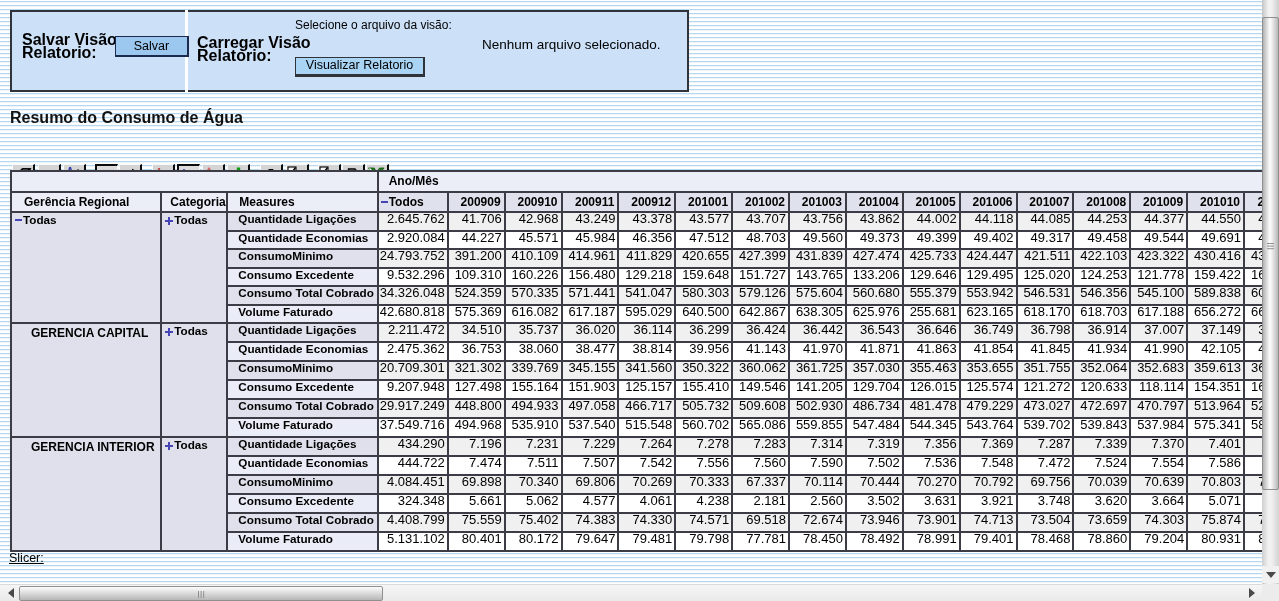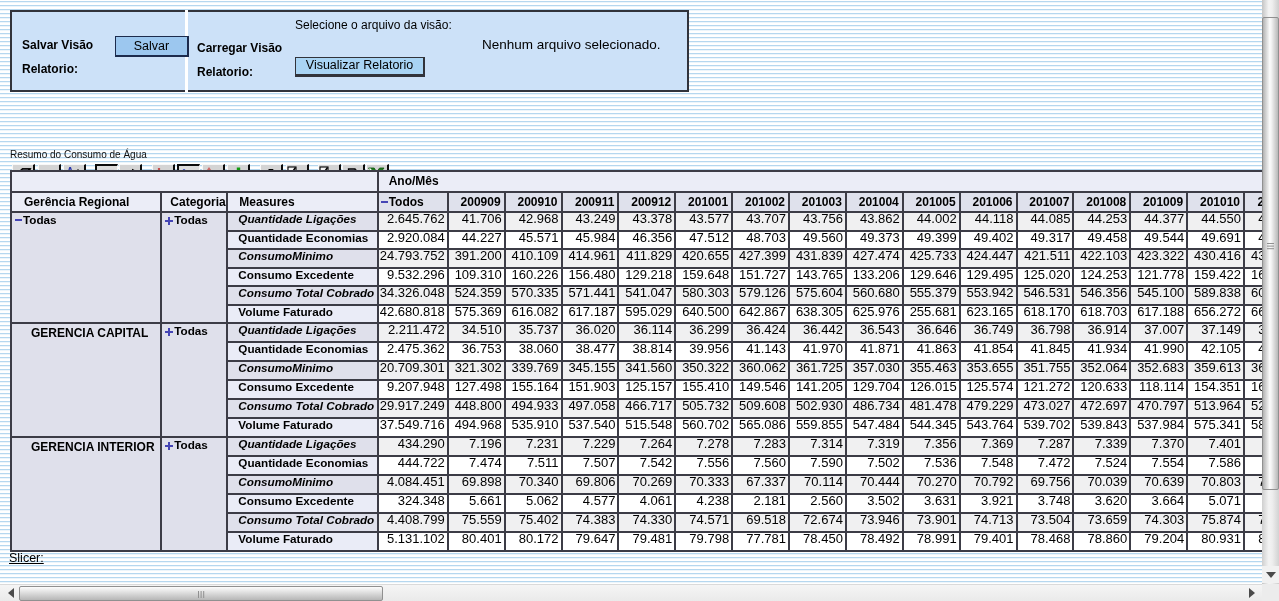--- a/index.html
+++ b/index.html
@@ -1,27 +1,27 @@
 <!DOCTYPE html>
 <html><head><meta charset="utf-8">
 <style>
 * { margin:0; padding:0; box-sizing:border-box; }
 html,body { width:1279px; height:601px; overflow:hidden; font-family:"Liberation Sans",sans-serif; background:#fff; }
 #content { position:absolute; left:0; top:0; width:1262px; height:584px; overflow:hidden;
   background-image:repeating-linear-gradient(180deg,#ffffff 0px,#ffffff 2.9px,#a2cdeb 3px,#a2cdeb 3.9px,#ffffff 4px); background-position:0 -1.8px;
 }
 #formbox { position:absolute; left:10px; top:10px; width:679px; height:82px; border:2px solid #31333b; background:#cce1f8; }
 #fdiv { position:absolute; left:173px; top:-2px; width:3px; height:82px; background:#fff; }
-.bl { position:absolute; font-weight:bold; font-size:12px; line-height:24px; color:#000; }
+.bl { position:absolute; font-weight:bold; font-size:16px; line-height:13px; color:#000; }
 #salvarbtn { position:absolute; left:103px; top:24px; width:74px; height:21px; background:#9cc7ef; border:1px solid #1c2b4d; border-right-width:2px; border-bottom-width:2px; font-size:12.5px; text-align:center; line-height:18px; }
 #seltxt { position:absolute; left:283px; top:6px; font-size:12px; }
 #filebtn { position:absolute; left:286px; top:21px; width:176px; height:21px; border:1px solid #8b8b8b; border-radius:3px; background:linear-gradient(#f9f9f9,#dcdcdc); font-size:13px; color:#222; text-align:center; line-height:19px; }
 #nofile { position:absolute; left:470px; top:25px; font-size:13.5px; }
 #vizbtn { position:absolute; left:283px; top:45px; width:130px; height:20px; background:#a9d4f4; border:1px solid #31333b; border-right-width:2px; border-bottom-width:3px; font-size:12.5px; text-align:center; line-height:15px; }
-#title { position:absolute; left:10px; top:109px; font-size:10px; font-weight:normal; color:#111;margin-top:40px; }
+#title { position:absolute; left:10px; top:109px; font-size:16px; font-weight:bold; color:#111; }
 #subtitle { position:absolute; left:10px; top:127px; font-size:11.8px; font-weight:bold; color:#000; }
 .tb { position:absolute; top:164px; width:23px; height:23px; background:#d4d4d4; border-top:1px solid #f8f8f8; border-left:1px solid #f8f8f8; border-right:2px solid #0c0c0c; border-bottom:2px solid #0c0c0c; display:flex; align-items:center; justify-content:center; }
 .tb.press { background:#dcdcdc; border-top:2px solid #0c0c0c; border-left:2px solid #0c0c0c; border-right:1px solid #f8f8f8; border-bottom:1px solid #f8f8f8; }
 #tbl { position:absolute; left:10px; top:170px; border-collapse:collapse; table-layout:fixed; width:1292px; font-size:13px; }
 #tbl th, #tbl td { border:2px solid #3c3c46; overflow:hidden; white-space:nowrap; font-weight:normal; padding-bottom:3px; line-height:13px; }
 #tbl tr.r0 th, #tbl tr.r0 td, #tbl tr.r1 th { padding-bottom:0; line-height:15px; }
 #tbl tr { height:19px; }
 #tbl tr.r0 { height:21px; }
 #tbl tr.r1 { height:20px; }
 #tbl tr.h18 { height:18px; }
@@ -29,21 +29,21 @@
 .pger { padding-left:12px; }
 .pcat { padding-left:8px; }
 .pmea { padding-left:11px; }
 .am { padding-left:10px; }
 .hm { background:#dfe1ec; font-weight:bold !important; font-size:12px; text-align:right; padding-right:3px; }
 .hm.tod { text-align:left; padding-left:2px; }
 #tbl th.gh { background:#dfe0eb; font-weight:bold !important; font-size:11.7px; text-align:left; vertical-align:top; padding-top:1px; padding-left:3px; line-height:12px; }
 #tbl th.gh.cap { padding-left:19px; font-size:12px; padding-top:3px; }
 #tbl th.gh.cat { padding-left:3px; }
 #tbl th.mh { font-weight:bold !important; font-size:11.7px; text-align:left; padding-left:10px; vertical-align:top; padding-top:0px; line-height:12px; }
-tr.godd .mh { background:#dfe0eb;font-style:italic; }
+tr.godd .mh { background:#dfe0eb; }
 tr.geven .mh { background:#eaecf7; }
 tr.godd .d { background:#f0f0f1; }
 tr.geven .d { background:#ffffff; }
 #tbl td.d { text-align:right; padding-right:2px; font-size:13px; vertical-align:top; padding-top:0px; line-height:11.5px; }
 tr.sep th, tr.sep td { border-top-width:4px; }
 tr.fst th, tr.fst td { border-top-width:3px; }
 .mi { display:inline-block; width:7px; height:2px; background:#4545b5; vertical-align:3px; margin-right:1px; }
 .pi { display:inline-block; width:8px; height:9px; position:relative; margin-right:1px; vertical-align:-1px; }
 .pv { position:absolute; left:3px; top:1px; width:2px; height:8px; background:#4545b5; }
 .ph { position:absolute; left:0; top:4px; width:8px; height:2px; background:#4545b5; }

